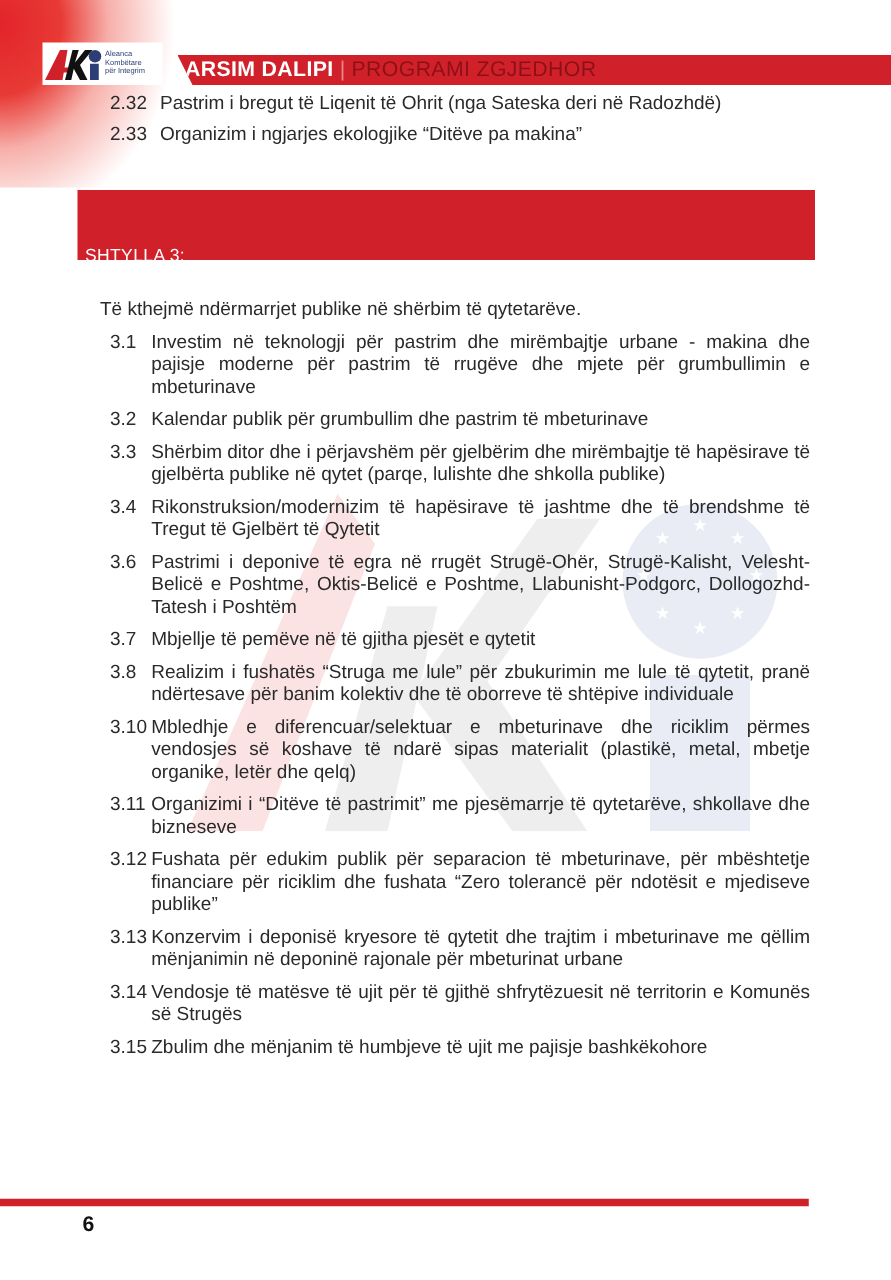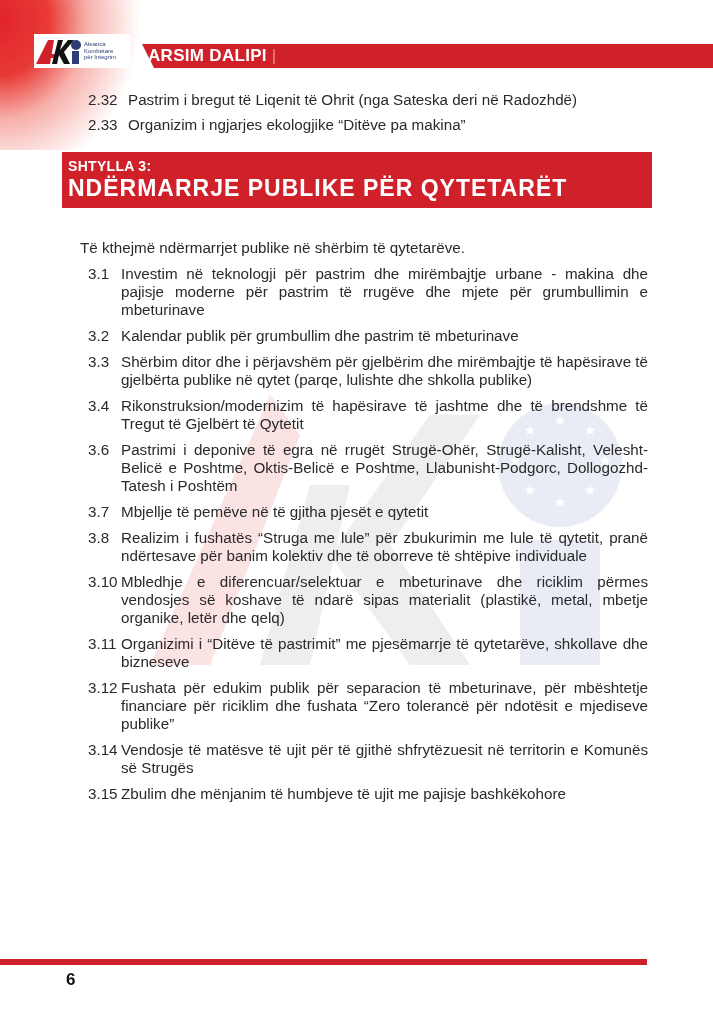--- a/index.html
+++ b/index.html
@@ -32,29 +32,29 @@
     margin-left: 16px; color: #ffffff; font-weight: bold; font-size: 17px;
     letter-spacing: 0.3px;
   }
   .header-sep { color: #e98a8a; font-size: 17px; margin: 0 5px; }
   .header-program { color: #8e1016; font-size: 17px; letter-spacing: 0.3px; }
 
   .list { position: absolute; left: 88px; width: 560px; }
   .item { display: flex; font-size: 15.2px; line-height: 18px; margin-bottom: 8px; }
   .num { flex: 0 0 33px; }
   .txt { flex: 1; text-align: justify; }
-  .prev-list { top: 91px; }
+  .prev-list { top: 74px; }
   .prev-list .num { flex: 0 0 40px; }
   .prev-list .item { margin-bottom: 7px; }
 
   .section-box {
     position: absolute; left: 62px; top: 152px; width: 590px; height: 56px;
     background: #d0212b; color: #ffffff; box-sizing: border-box; padding: 6px 0 0 6px;
   }
-  .section-label { font-weight: bold; font-size: 14px; letter-spacing: 0.3px; }
+  .section-label { font-weight: normal; font-size: 14px; letter-spacing: 0.3px; margin-top: 38px; }
   .section-title { font-weight: bold; font-size: 23px; letter-spacing: 1px; margin-top: 1px; }
 
   .intro { position: absolute; left: 80px; top: 239px; font-size: 15.2px; }
   .main-list { top: 265px; left: 88px; width: 560px; }
 
   .watermark { position: absolute; left: 150px; top: 395px; width: 500px; height: 270px; pointer-events: none; }
 
   .footer-line {
     position: absolute; left: 0; top: 959px; width: 647px; height: 6px; background: #d0212b;
   }
@@ -78,20 +78,21 @@
   <div class="logo-text">
     <div>Aleanca</div>
     <div>Kombëtare</div>
     <div>për Integrim</div>
   </div>
 </div>
 
 <div class="header-band">
   <span class="header-name">ARSIM DALIPI</span>
   <span class="header-sep">|</span>
+  <span class="header-program">PROGRAMI ZGJEDHOR</span>
 </div>
 
 <div class="list prev-list">
   <div class="item">
     <span class="num">2.32</span>
     <span class="txt">Pastrim i bregut të Liqenit të Ohrit (nga Sateska deri në Radozhdë)</span>
   </div>
   <div class="item">
     <span class="num">2.33</span>
     <span class="txt">Organizim i ngjarjes ekologjike “Ditëve pa makina”</span>
@@ -158,20 +159,24 @@
     </div>
   <div class="item">
       <span class="num">3.11</span>
       <span class="txt">Organizimi i “Ditëve të pastrimit” me pjesëmarrje të qytetarëve, shkollave dhe bizneseve</span>
     </div>
   <div class="item">
       <span class="num">3.12</span>
       <span class="txt">Fushata për edukim publik për separacion të mbeturinave, për mbështetje financiare për riciklim dhe fushata “Zero tolerancë për ndotësit e mjediseve publike”</span>
     </div>
   <div class="item">
+      <span class="num">3.13</span>
+      <span class="txt">Konzervim i deponisë kryesore të qytetit dhe trajtim i mbeturinave me qëllim mënjanimin në deponinë rajonale për mbeturinat urbane</span>
+    </div>
+  <div class="item">
       <span class="num">3.14</span>
       <span class="txt">Vendosje të matësve të ujit për të gjithë shfrytëzuesit në territorin e Komunës së Strugës</span>
     </div>
   <div class="item">
       <span class="num">3.15</span>
       <span class="txt">Zbulim dhe mënjanim të humbjeve të ujit me pajisje bashkëkohore</span>
     </div>
 </div>
 
 <div class="footer-line"></div>

